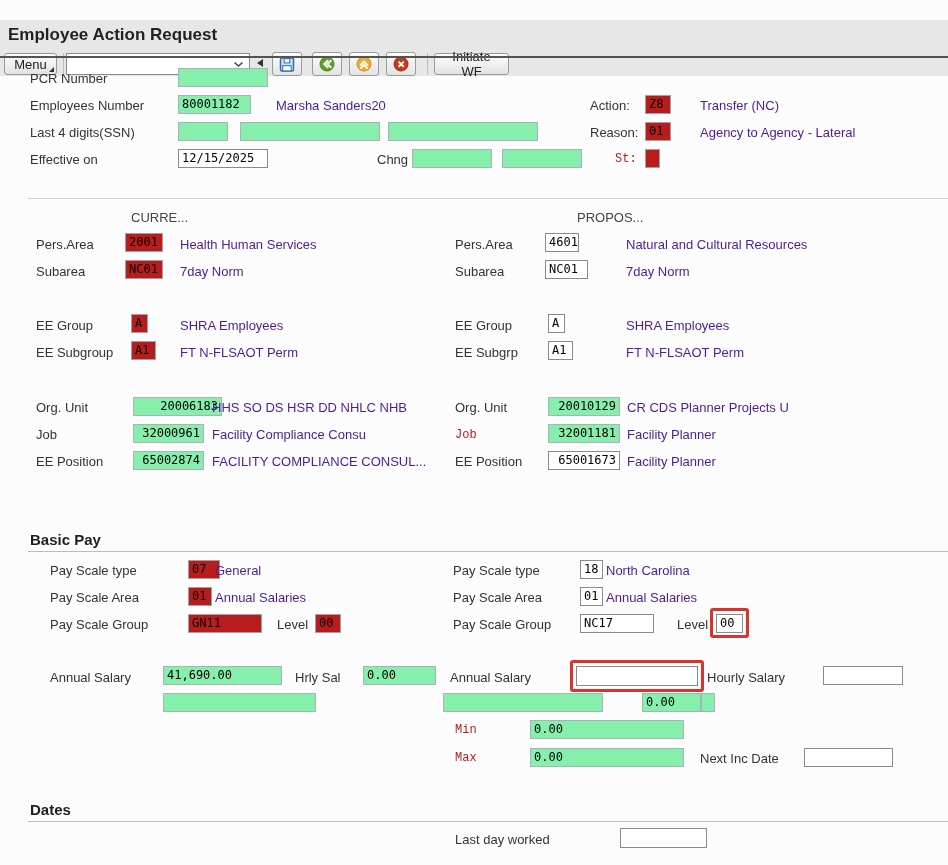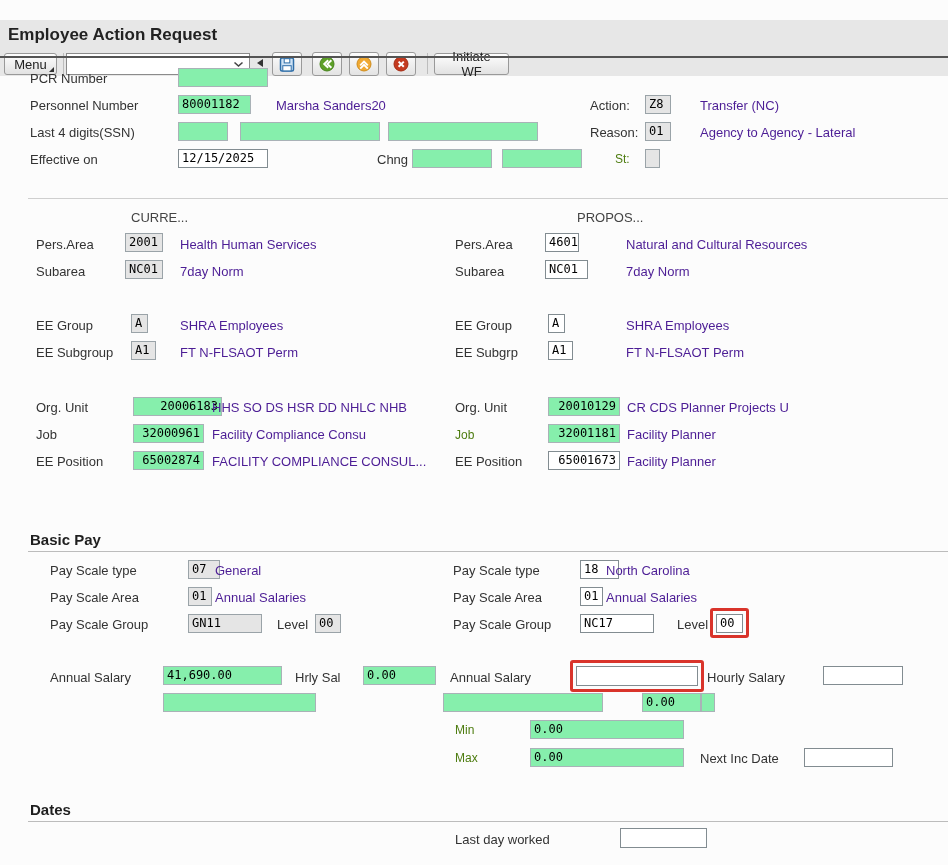--- a/index.html
+++ b/index.html
@@ -30,31 +30,31 @@
   .combo-chev{margin-right:5px;}
   .left-tri{position:absolute;left:257px;top:39px;width:0;height:0;
     border-top:4px solid transparent;border-bottom:4px solid transparent;border-right:6px solid #333;}
   .icon-btn{
     position:absolute;top:32px;width:30px;height:24px;box-sizing:border-box;
     background:linear-gradient(#fdfdfd,#e3e3e3);border:1px solid #9a9a9a;border-radius:3px;
     display:flex;align-items:center;justify-content:center;
   }
   
   .lbl{position:absolute;font-size:13px;color:#333;white-space:nowrap;}
-  .lbl.mono{font-family:Liberation Sans, sans-serif;font-size:12px;color:#4d7c0f;}
+  .lbl.mono{font-family:Liberation Mono, monospace;font-size:12px;color:#b91c1c;}
   .desc{position:absolute;font-size:13px;color:#4c1d95;white-space:nowrap;}
   .sect{position:absolute;font-size:15px;font-weight:bold;color:#1f1f1f;}
   .hline{position:absolute;height:1px;background:#bcbcbc;}
   .fld{
     position:absolute;height:19px;box-sizing:border-box;
     border:1px solid #a9b2b7;background:#86efac;
     font-family:"DejaVu Sans Mono",monospace;font-size:12px;color:#000;
     line-height:17px;padding:0 3px;overflow:hidden;white-space:nowrap;
   }
-  .fld.ro2{background:#e5e5e5;border-color:#9aa3a8;}
+  .fld.ro2{background:#b91c1c;border-color:#9aa3a8;}
   .fld.edit{background:#ffffff;border-color:#828c91;}
   .fld.num{text-align:right;}
   .redbox{position:absolute;border:3px solid #d9342b;border-radius:3px;background:transparent;}
 </style>
 </head>
 <body>
 
 <div class="screen">
 
   <div class="titlebar">
@@ -111,21 +111,21 @@
 
     <button class="tbtn" style="left:434px;top:33px;width:75px;">
       <span>Initiate WF</span>
     </button>
   </div>
   <div class="darkline"></div>
 
   <div class="lbl" style="left:30px;top:71px;">PCR Number</div>
   <div class="fld" style="left:178px;top:68px;width:90px;"></div>
 
-  <div class="lbl" style="left:30px;top:98px;">Personnel Number</div>
+  <div class="lbl" style="left:30px;top:98px;">Employees Number</div>
   <div class="fld" style="left:178px;top:95px;width:73px;">80001182</div>
   <div class="desc" style="left:276px;top:98px;">Marsha Sanders20</div>
 
   <div class="lbl" style="left:590px;top:98px;">Action:</div>
   <div class="fld ro2" style="left:645px;top:95px;width:26px;">Z8</div>
   <div class="desc" style="left:700px;top:98px;">Transfer (NC)</div>
 
   <div class="lbl" style="left:30px;top:125px;">Last 4 digits(SSN)</div>
   <div class="fld" style="left:178px;top:122px;width:50px;"></div>
   <div class="fld" style="left:240px;top:122px;width:140px;"></div>
@@ -197,21 +197,21 @@
   <div class="fld edit num" style="left:548px;top:451px;width:72px;">65001673</div>
   <div class="desc" style="left:627px;top:454px;">Facility Planner</div>
 
   <div class="sect" style="left:30px;top:531px;">Basic Pay</div>
   <div class="hline" style="left:28px;top:551px;width:920px;"></div>
 
   <div class="lbl" style="left:50px;top:563px;">Pay Scale type</div>
   <div class="fld ro2" style="left:188px;top:560px;width:32px;">07</div>
   <div class="desc" style="left:215px;top:563px;">General</div>
   <div class="lbl" style="left:453px;top:563px;">Pay Scale type</div>
-  <div class="fld edit" style="left:580px;top:560px;width:39px;">18</div>
+  <div class="fld edit" style="left:580px;top:560px;width:23px;">18</div>
   <div class="desc" style="left:606px;top:563px;">North Carolina</div>
 
   <div class="lbl" style="left:50px;top:590px;">Pay Scale Area</div>
   <div class="fld ro2" style="left:188px;top:587px;width:24px;">01</div>
   <div class="desc" style="left:215px;top:590px;">Annual Salaries</div>
   <div class="lbl" style="left:453px;top:590px;">Pay Scale Area</div>
   <div class="fld edit" style="left:580px;top:587px;width:23px;">01</div>
   <div class="desc" style="left:606px;top:590px;">Annual Salaries</div>
 
   <div class="lbl" style="left:50px;top:617px;">Pay Scale Group</div>

